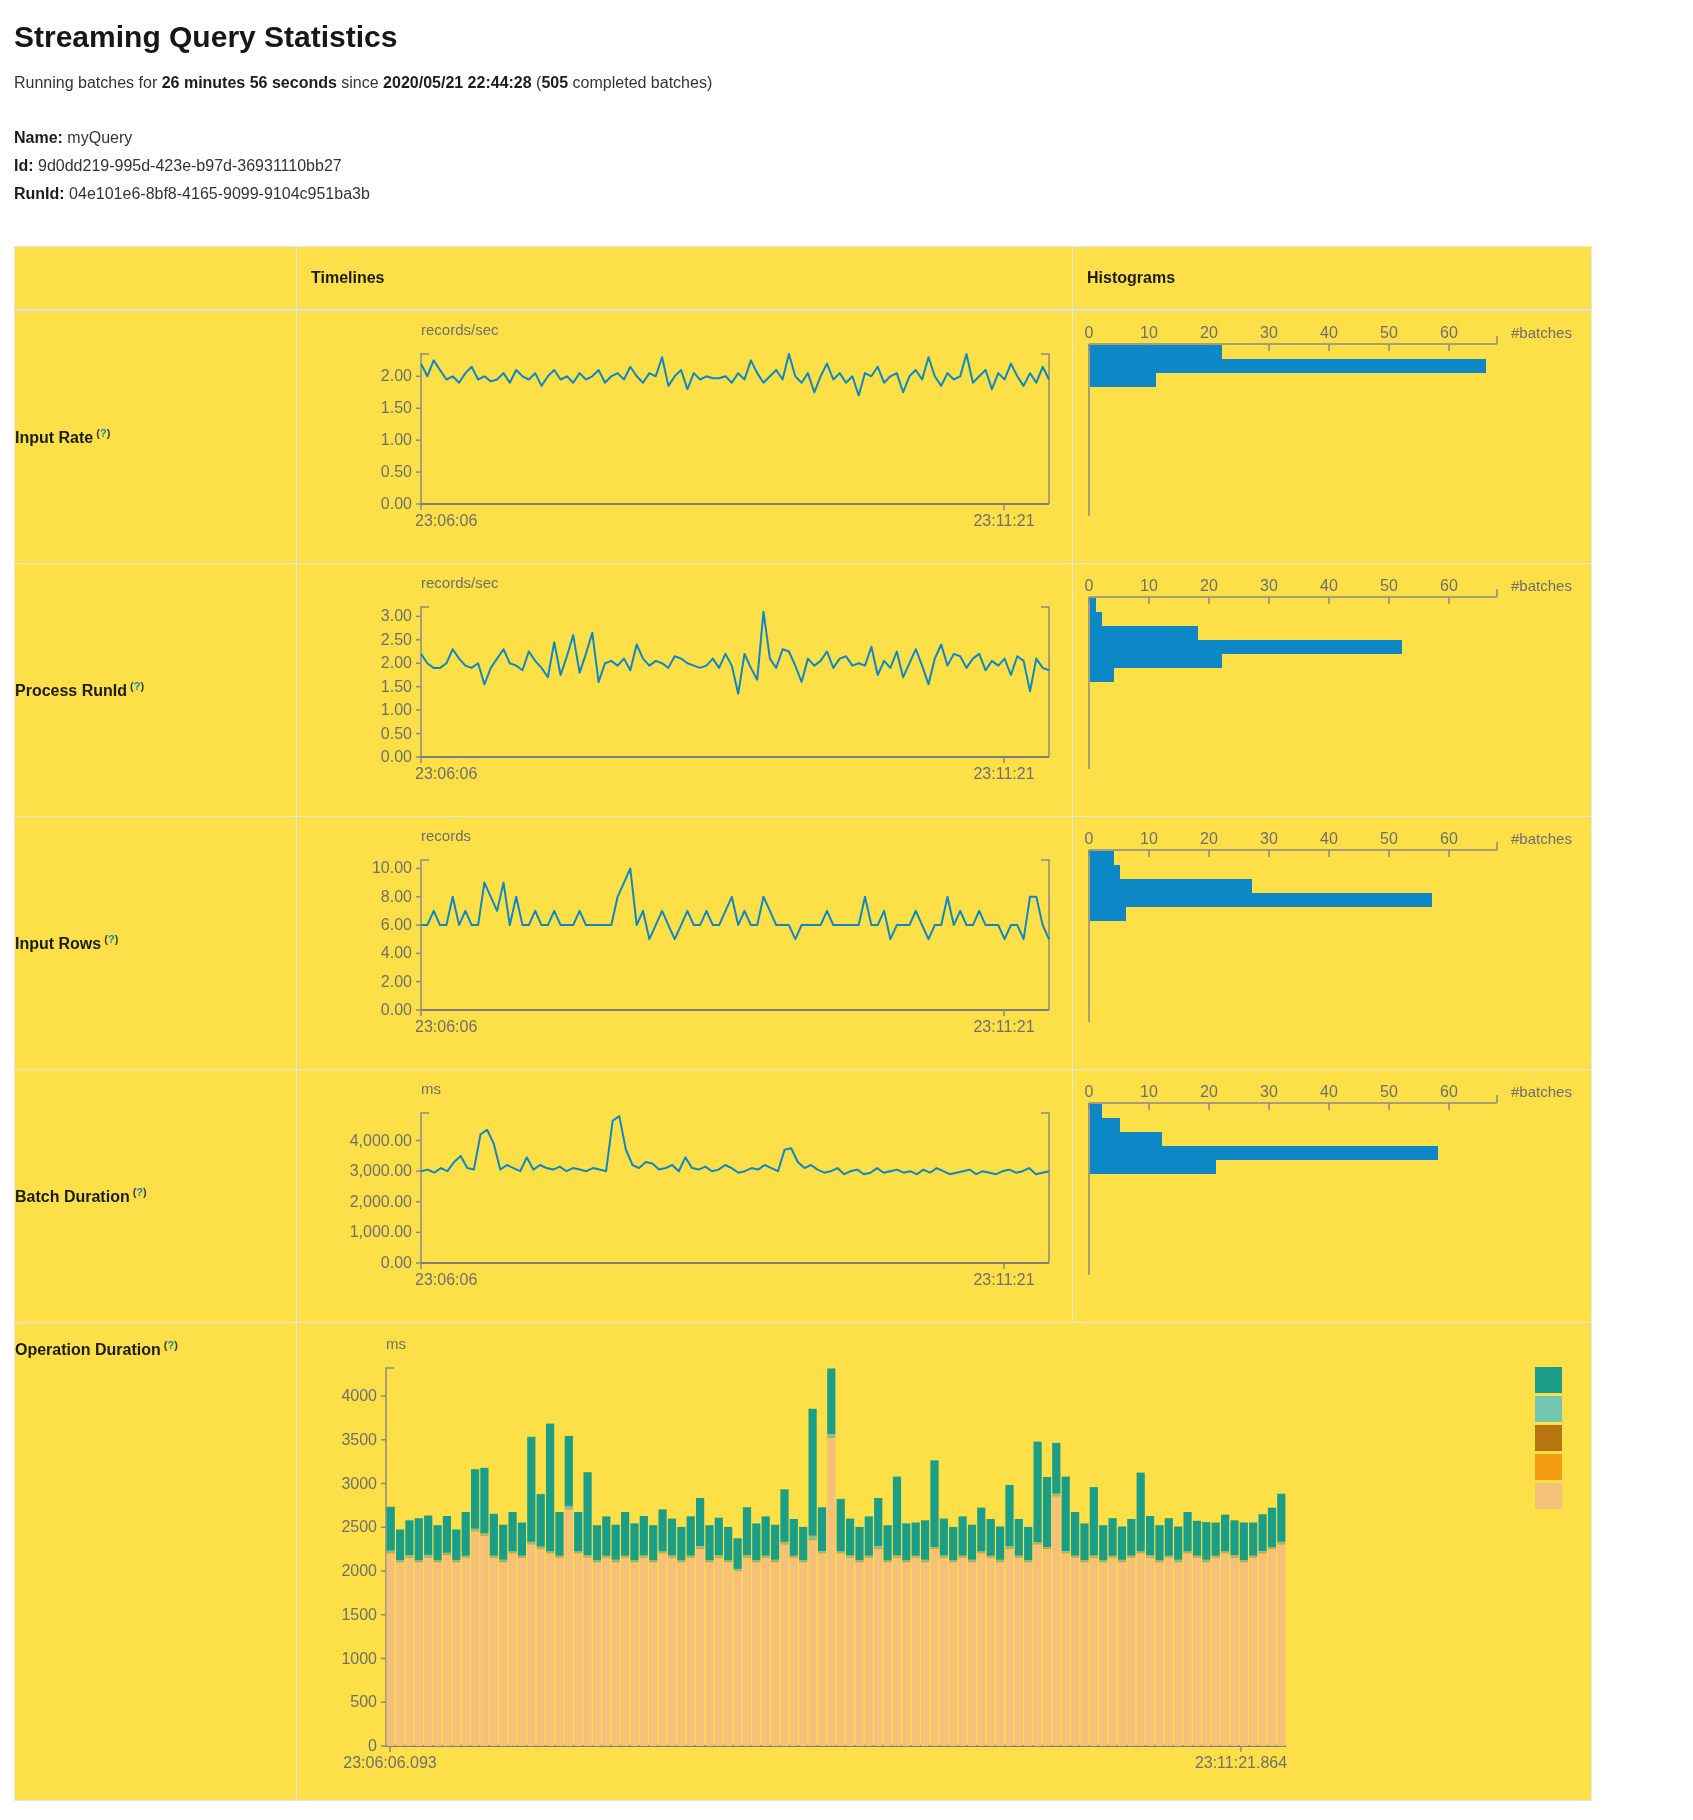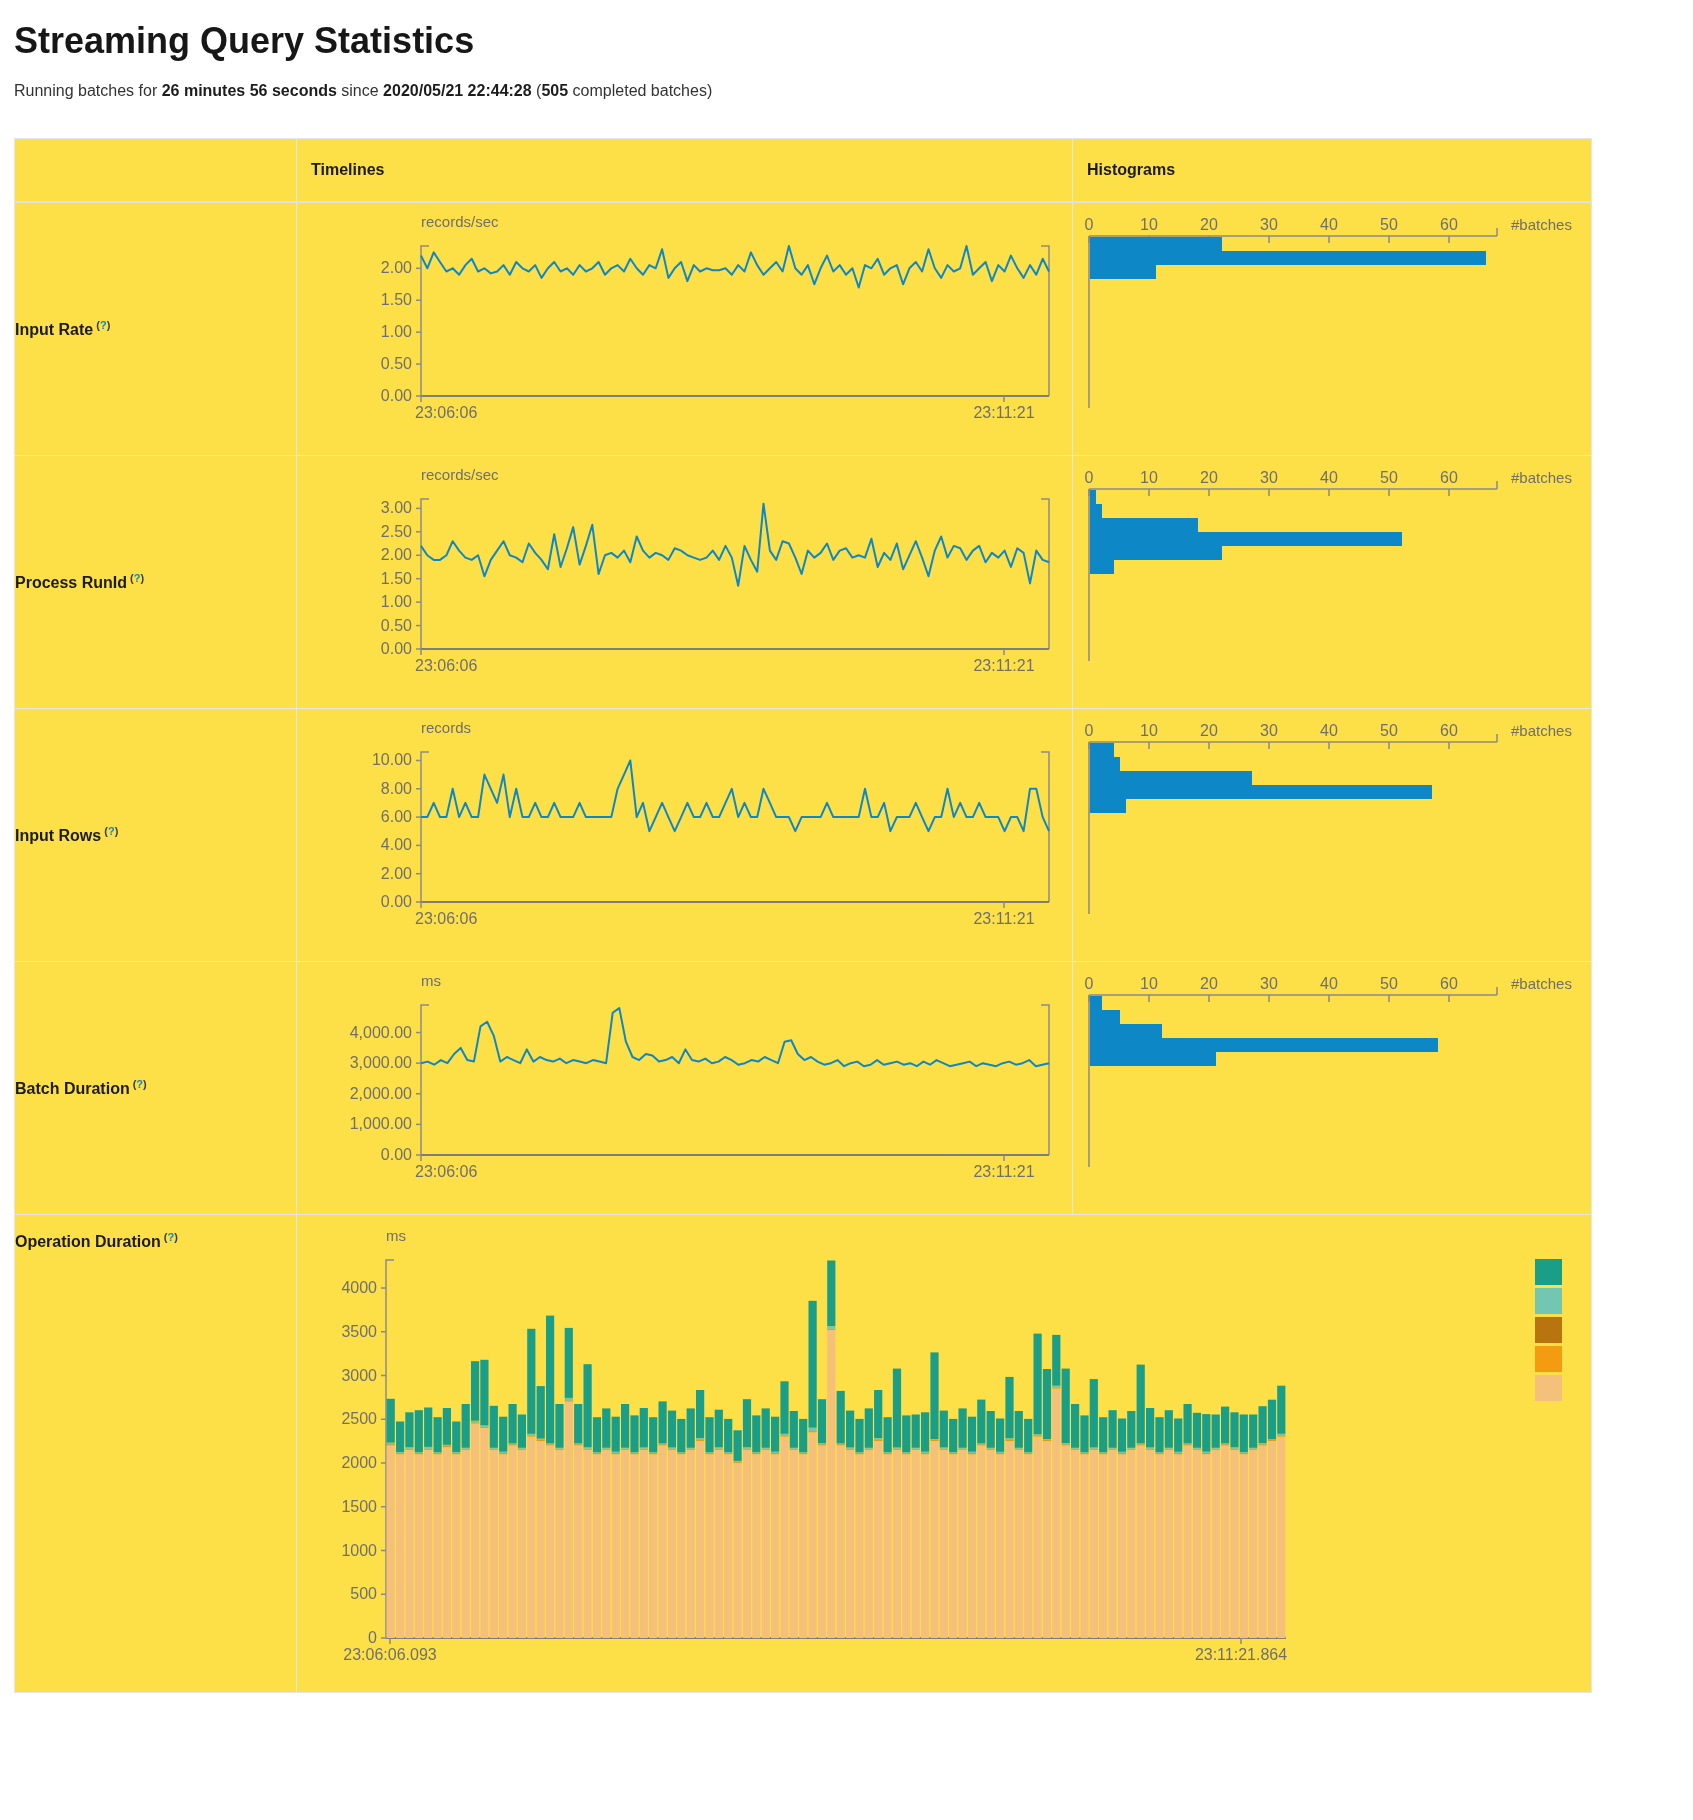--- a/index.html
+++ b/index.html
@@ -1,18 +1,18 @@
 <!DOCTYPE html>
 <html><head>
 <meta charset="utf-8">
 <style>
   html,body{margin:0;padding:0;background:#fff;}
   body{width:1693px;font-family:"Liberation Sans",sans-serif;color:#333;}
   .page{padding:14px 0 30px 14px;}
-  h1{font-size:36px;font-weight:700;color:#171717;margin:6px 0 16px;}
+  h1{font-size:30px;font-weight:700;color:#171717;margin:6px 0 16px;}
   .subtitle{font-size:16px;margin:20px 0 0;color:#333;}
   .subtitle b,.meta b{color:#1d1d1d;margin-top:13px;}
   .meta{margin-top:32px;font-size:16px;line-height:28px;}
   table.stats{border-collapse:collapse;table-layout:fixed;width:1577px;margin-top:38px;background:#fde047;}
   table.stats th,table.stats td{border:1px solid #e6e6ea;padding:0;}
   table.stats thead th{height:62px;text-align:left;vertical-align:middle;padding-left:14px;
     font-size:16px;font-weight:bold;color:#1b1b1b;border-bottom:2px solid #dee2e6;}
   td.label-cell{padding-left:12px;font-size:16px;font-weight:bold;color:#1b1b1b;vertical-align:middle;}
   tr.metric-row{height:250px;}
   tr.op-row{height:475px;}
@@ -25,20 +25,25 @@
 </style>
 </head>
 <body>
 
 <div class="page">
 
   <h1>Streaming Query Statistics</h1>
 
   <p class="subtitle"><span>Running batches for </span><b>26 minutes 56 seconds</b><span> since </span><b>2020/05/21 22:44:28</b><span> (</span><b>505</b><span> completed batches)</span></p>
 
+  <div class="meta">
+    <div><b>Name:</b> <span>myQuery</span></div>
+    <div><b>Id:</b> <span>9d0dd219-995d-423e-b97d-36931110bb27</span></div>
+    <div><b>RunId:</b> <span>04e101e6-8bf8-4165-9099-9104c951ba3b</span></div>
+  </div>
 
   <table class="stats">
     <colgroup>
         <col style="width:282px">
         <col style="width:776px">
         <col style="width:519px">
       </colgroup>
     <thead>
       <tr>
         <th></th>

